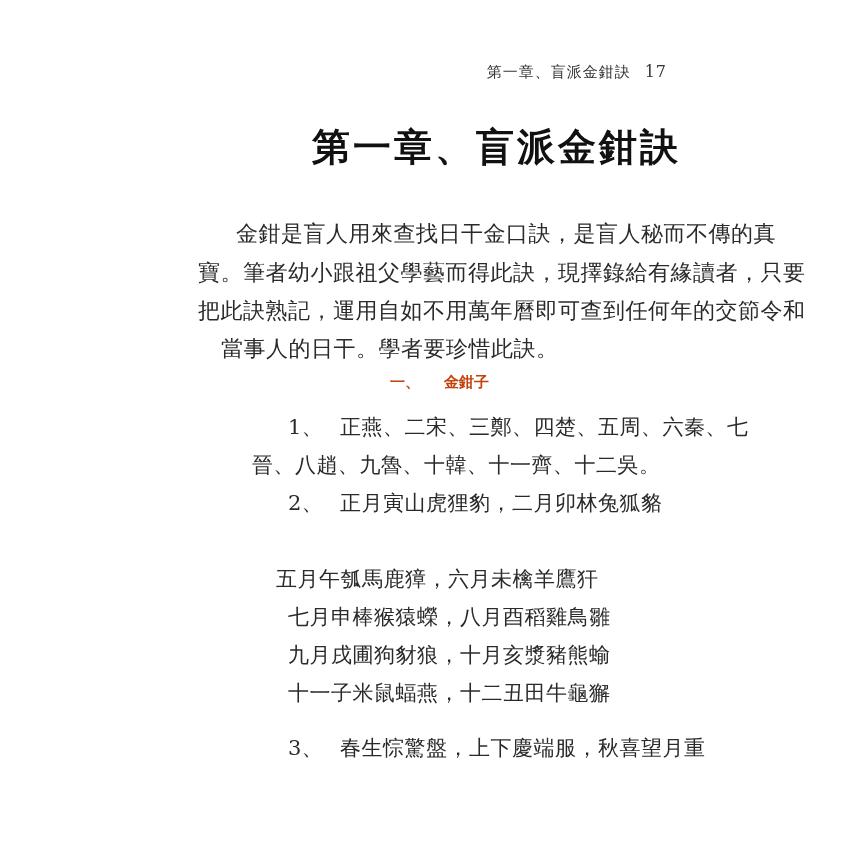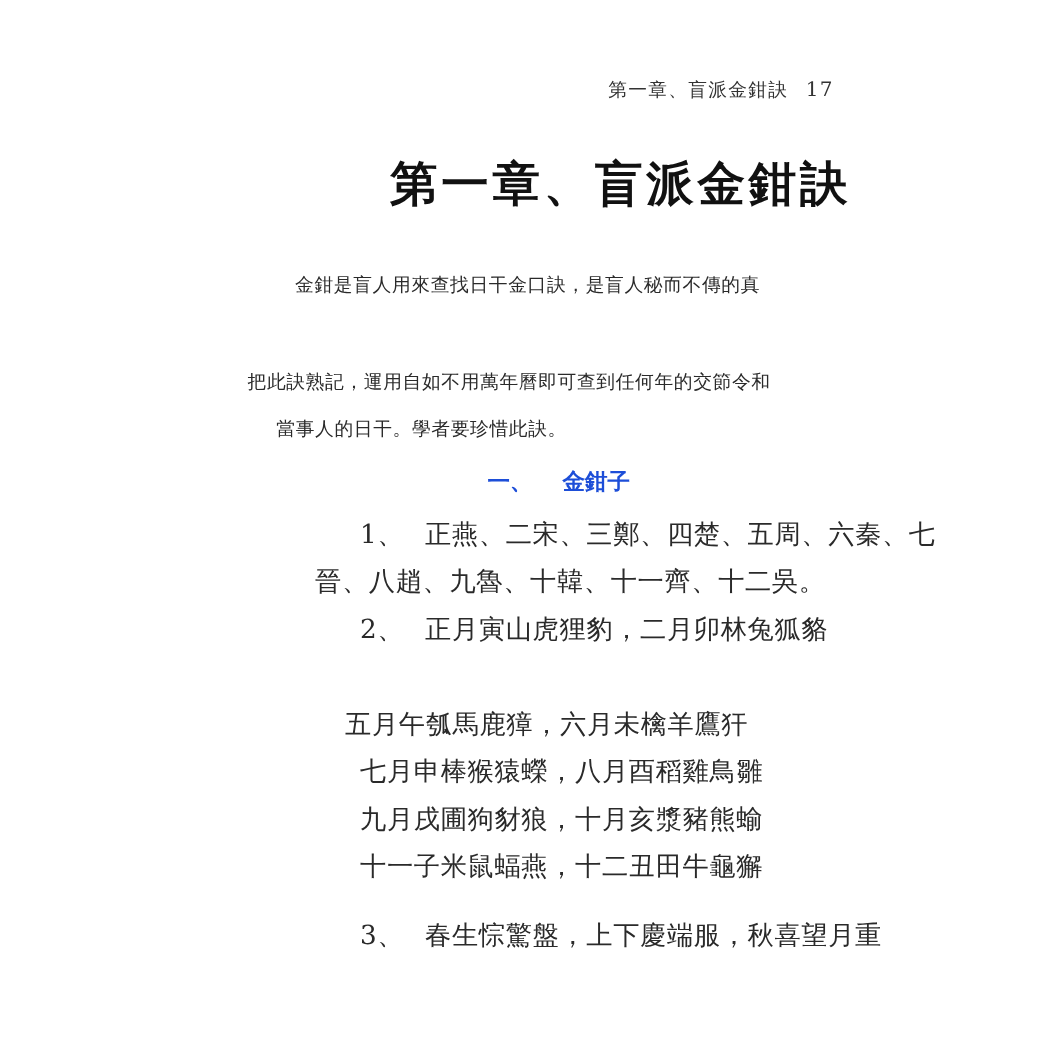--- a/index.html
+++ b/index.html
@@ -42,32 +42,32 @@
       font-weight: bold;
       font-size: 38px;
       color: #111111;
       letter-spacing: 3px;
       white-space: nowrap;
     }
     .para {
       position: absolute;
       left: 198px;
       width: 470px;
-      font-size: 15px;
+      font-size: 22px;
       color: #2a2a2a;
       white-space: nowrap;
       letter-spacing: 0.5px;
     }
     .section-heading {
       position: absolute;
       top: 373px;
       left: 390px;
-      font-size: 18px;
+      font-size: 15px;
       font-weight: bold;
-      color: #1d4ed8;
+      color: #c2410c;
       white-space: nowrap;
     }
     .section-heading .num { margin-right: 24px; }
     .line {
       position: absolute;
       font-size: 21px;
       color: #2a2a2a;
       white-space: nowrap;
       letter-spacing: 0.5px;
     }
@@ -82,20 +82,21 @@
 
 <div class="page">
 
   <div class="running-header">
     <span>第一章、盲派金鉗訣</span><span class="pnum">17</span>
   </div>
 
   <div class="chapter-title">第一章、盲派金鉗訣</div>
 
   <div class="para" style="top:219px; left:236px;">金鉗是盲人用來查找日干金口訣，是盲人秘而不傳的真</div>
+  <div class="para" style="top:258px;">寶。筆者幼小跟祖父學藝而得此訣，現擇錄給有緣讀者，只要</div>
   <div class="para" style="top:296px;">把此訣熟記，運用自如不用萬年曆即可查到任何年的交節令和</div>
   <div class="para" style="top:334px;margin-left:23px;">當事人的日干。學者要珍惜此訣。</div>
 
   <div class="section-heading">
     <span class="num">一、</span><span>金鉗子</span>
   </div>
 
   <div class="line" style="top:413px; left:288px;">
     <span class="item-num">1、</span><span>正燕、二宋、三鄭、四楚、五周、六秦、七</span>
   </div>

